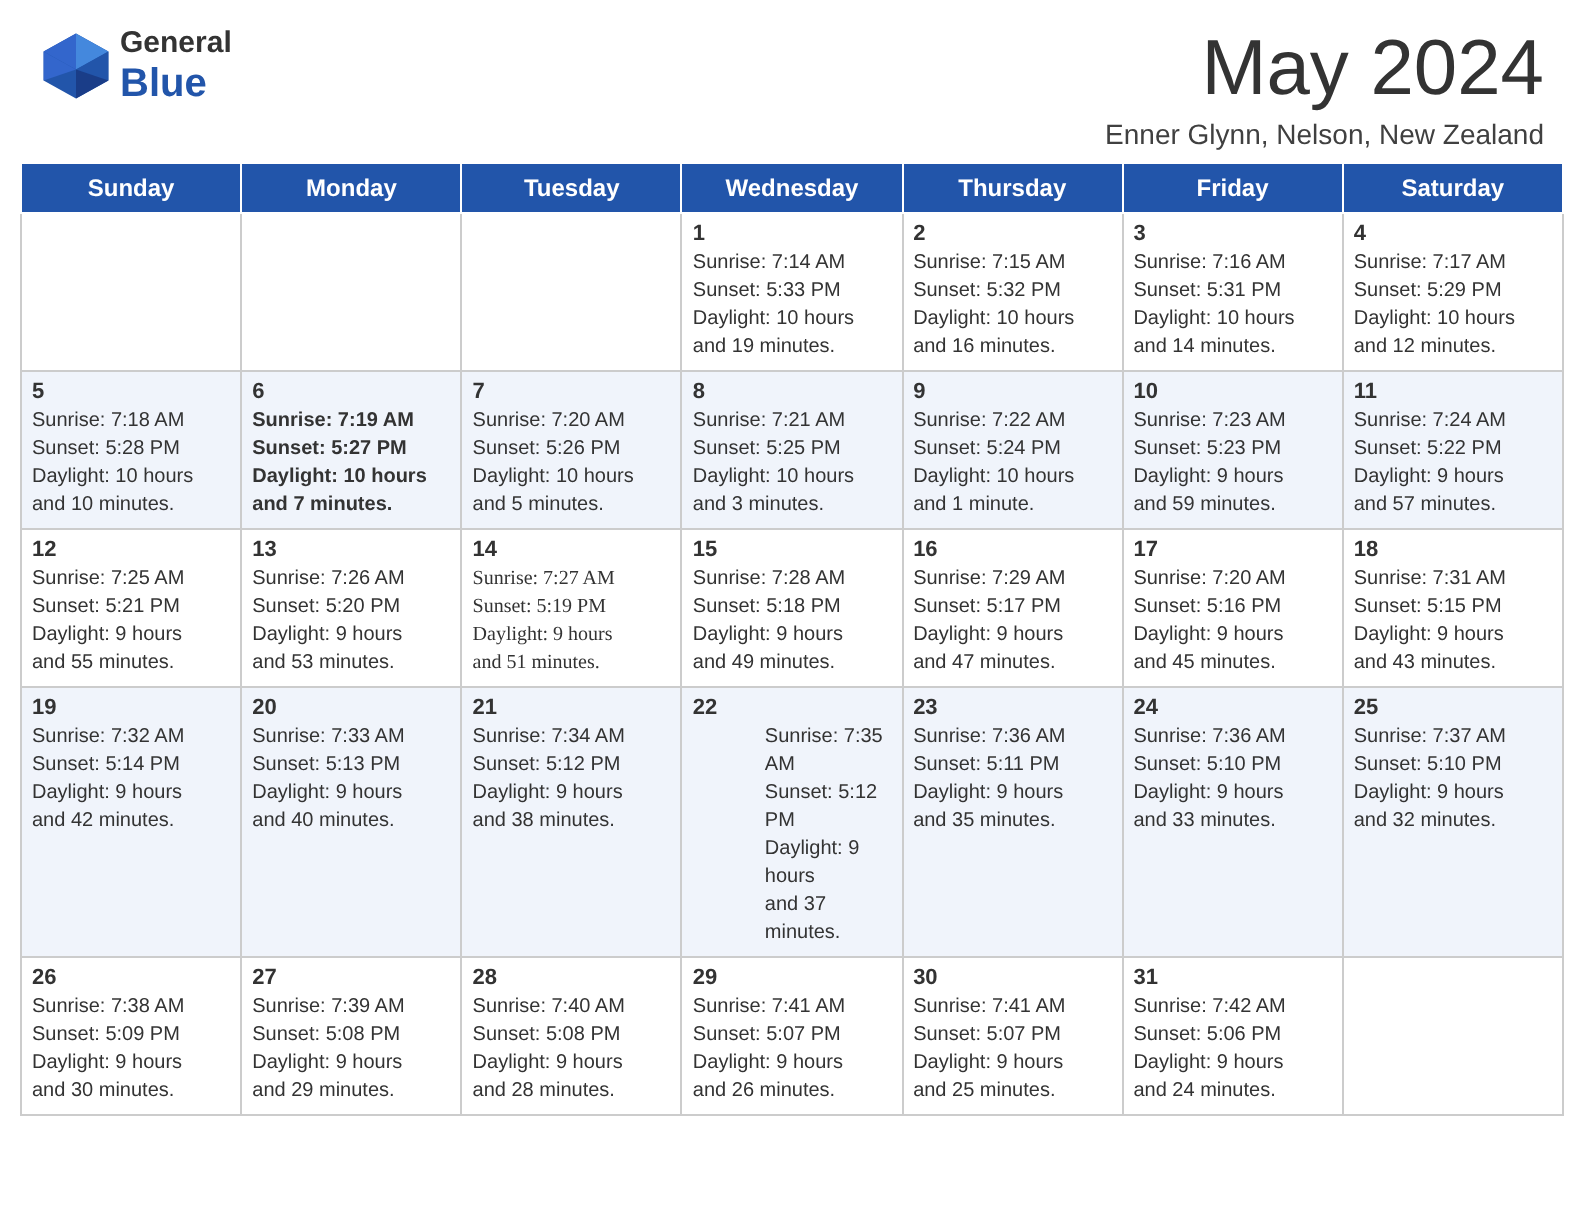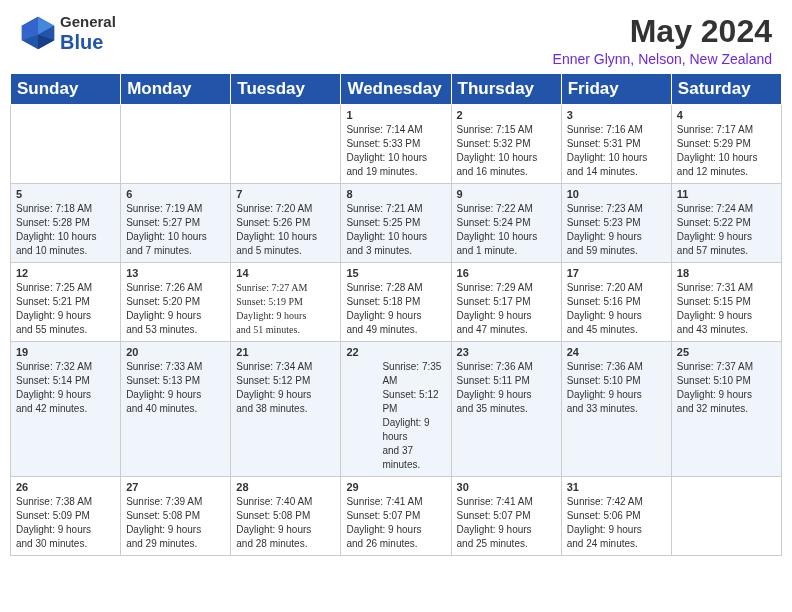--- a/index.html
+++ b/index.html
@@ -43,45 +43,45 @@
     }
     .logo-icon {
       width: 36px;
       height: 36px;
       margin-right: 4px;
     }
     .title-block {
       text-align: right;
     }
     .month-title {
-      font-size: 32px;
-      font-weight: bold;
+      font-size: 39px;
+      font-weight: normal;
       color: #333;
       line-height: 1.1;
     }
     .location-title {
       font-size: 14px;
-      color: #6d28d9;
+      color: #404040;
       margin-top: 2px;
     }
     .calendar {
       width: 100%;
       border-collapse: collapse;
       margin: 0 0 0 0;
       padding: 0 10px;
       width: calc(100% - 20px);
       margin: 0 10px;
     }
     .calendar th {
       background: #2255aa;
       color: #fff;
-      font-size: 17px;
+      font-size: 12px;
       font-weight: bold;
       padding: 5px 6px;
-      text-align: left;
+      text-align: center;
       border: 1px solid #fff;
     }
     .calendar td {
       vertical-align: top;
       width: 14.28%;
       padding: 4px 5px;
       border: 1px solid #ccc;
       font-size: 10.5px;
       color: #333;
       min-height: 80px;
@@ -179,21 +179,21 @@
         <tr>
           <td>
             <span class="day-num">5</span>
             <div class="day-info" style="white-space: pre-line;">Sunrise: 7:18 AM
 Sunset: 5:28 PM
 Daylight: 10 hours
 and 10 minutes.</div>
           </td>
           <td>
             <span class="day-num">6</span>
-            <div class="day-info" style="white-space: pre-line;">Sunrise: 7:19 AM
+            <div class="day-info" style="white-space: pre-line; font-weight: bold;">Sunrise: 7:19 AM
 Sunset: 5:27 PM
 Daylight: 10 hours
 and 7 minutes.</div>
           </td>
           <td>
             <span class="day-num">7</span>
             <div class="day-info" style="white-space: pre-line;">Sunrise: 7:20 AM
 Sunset: 5:26 PM
 Daylight: 10 hours
 and 5 minutes.</div>

